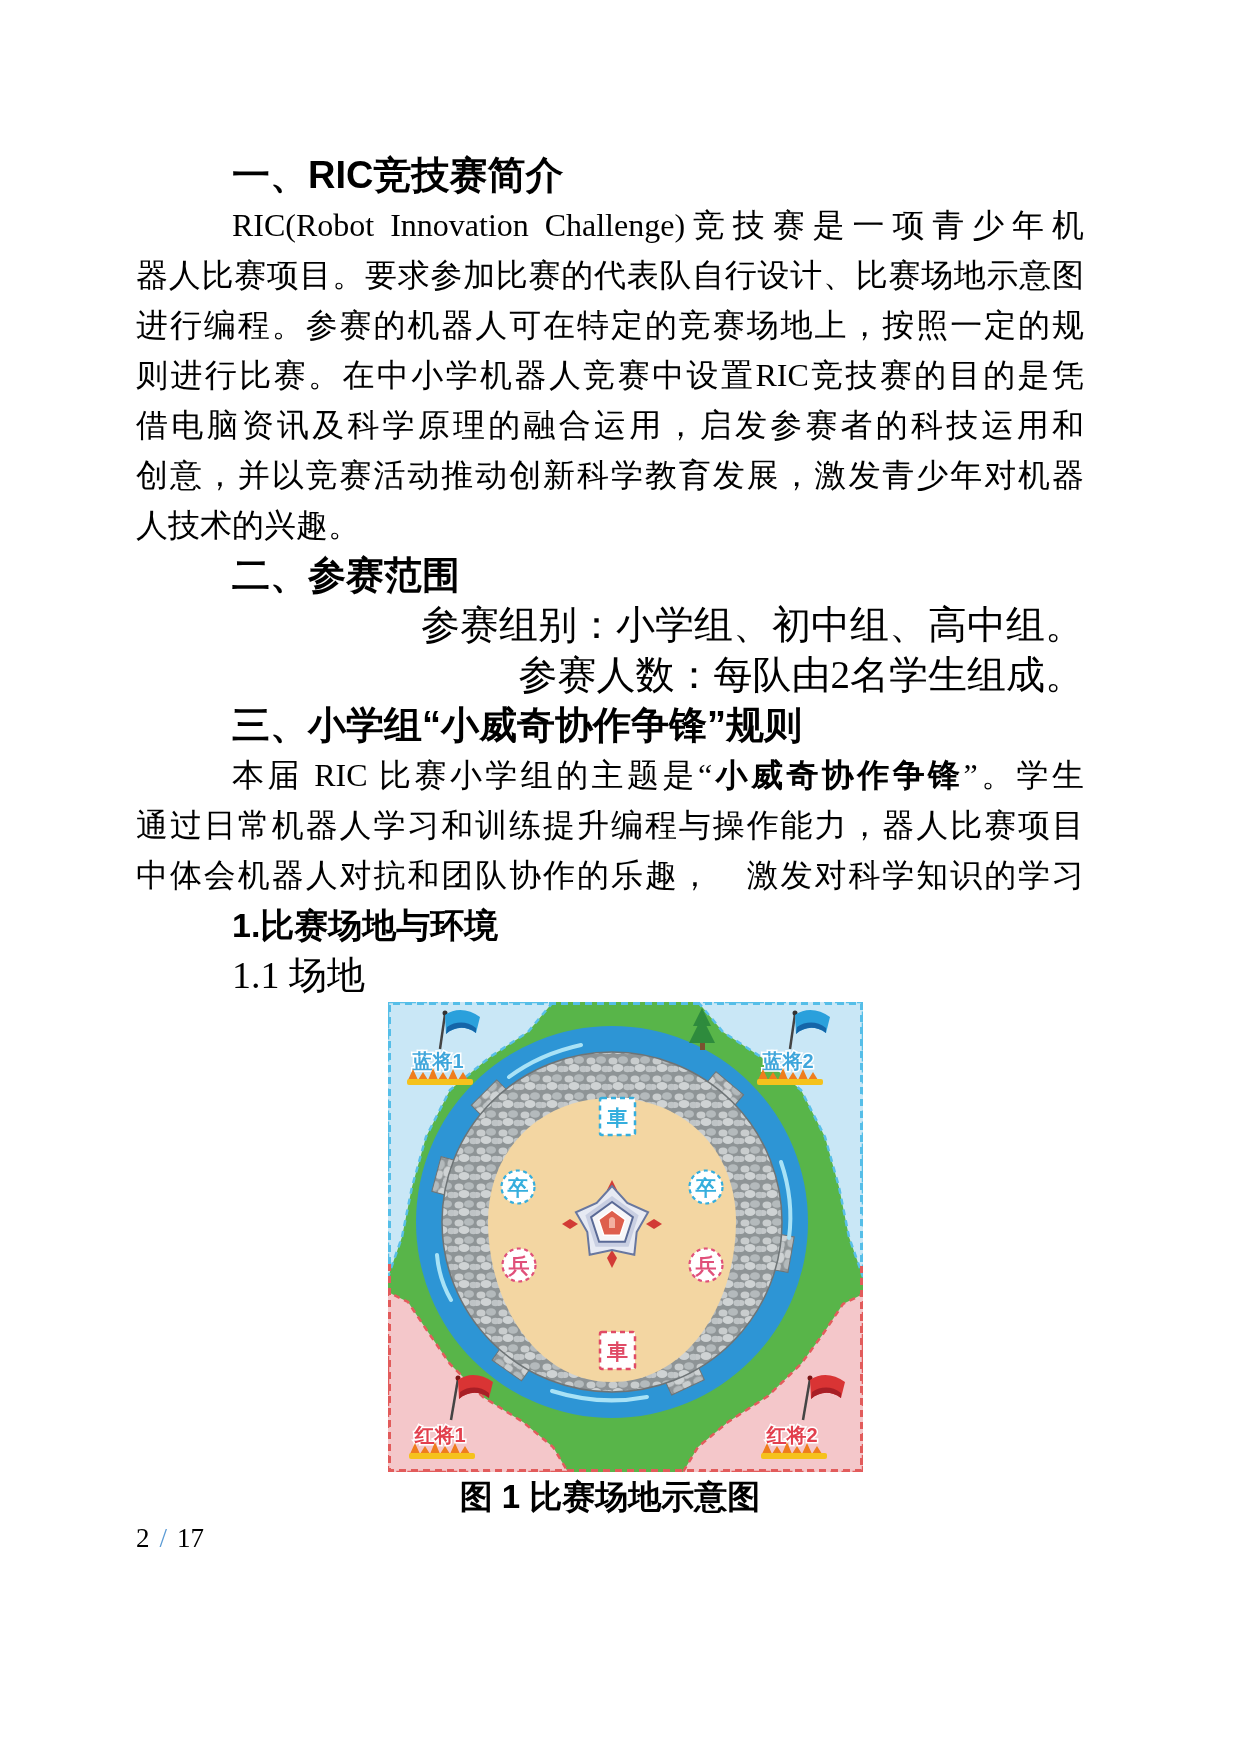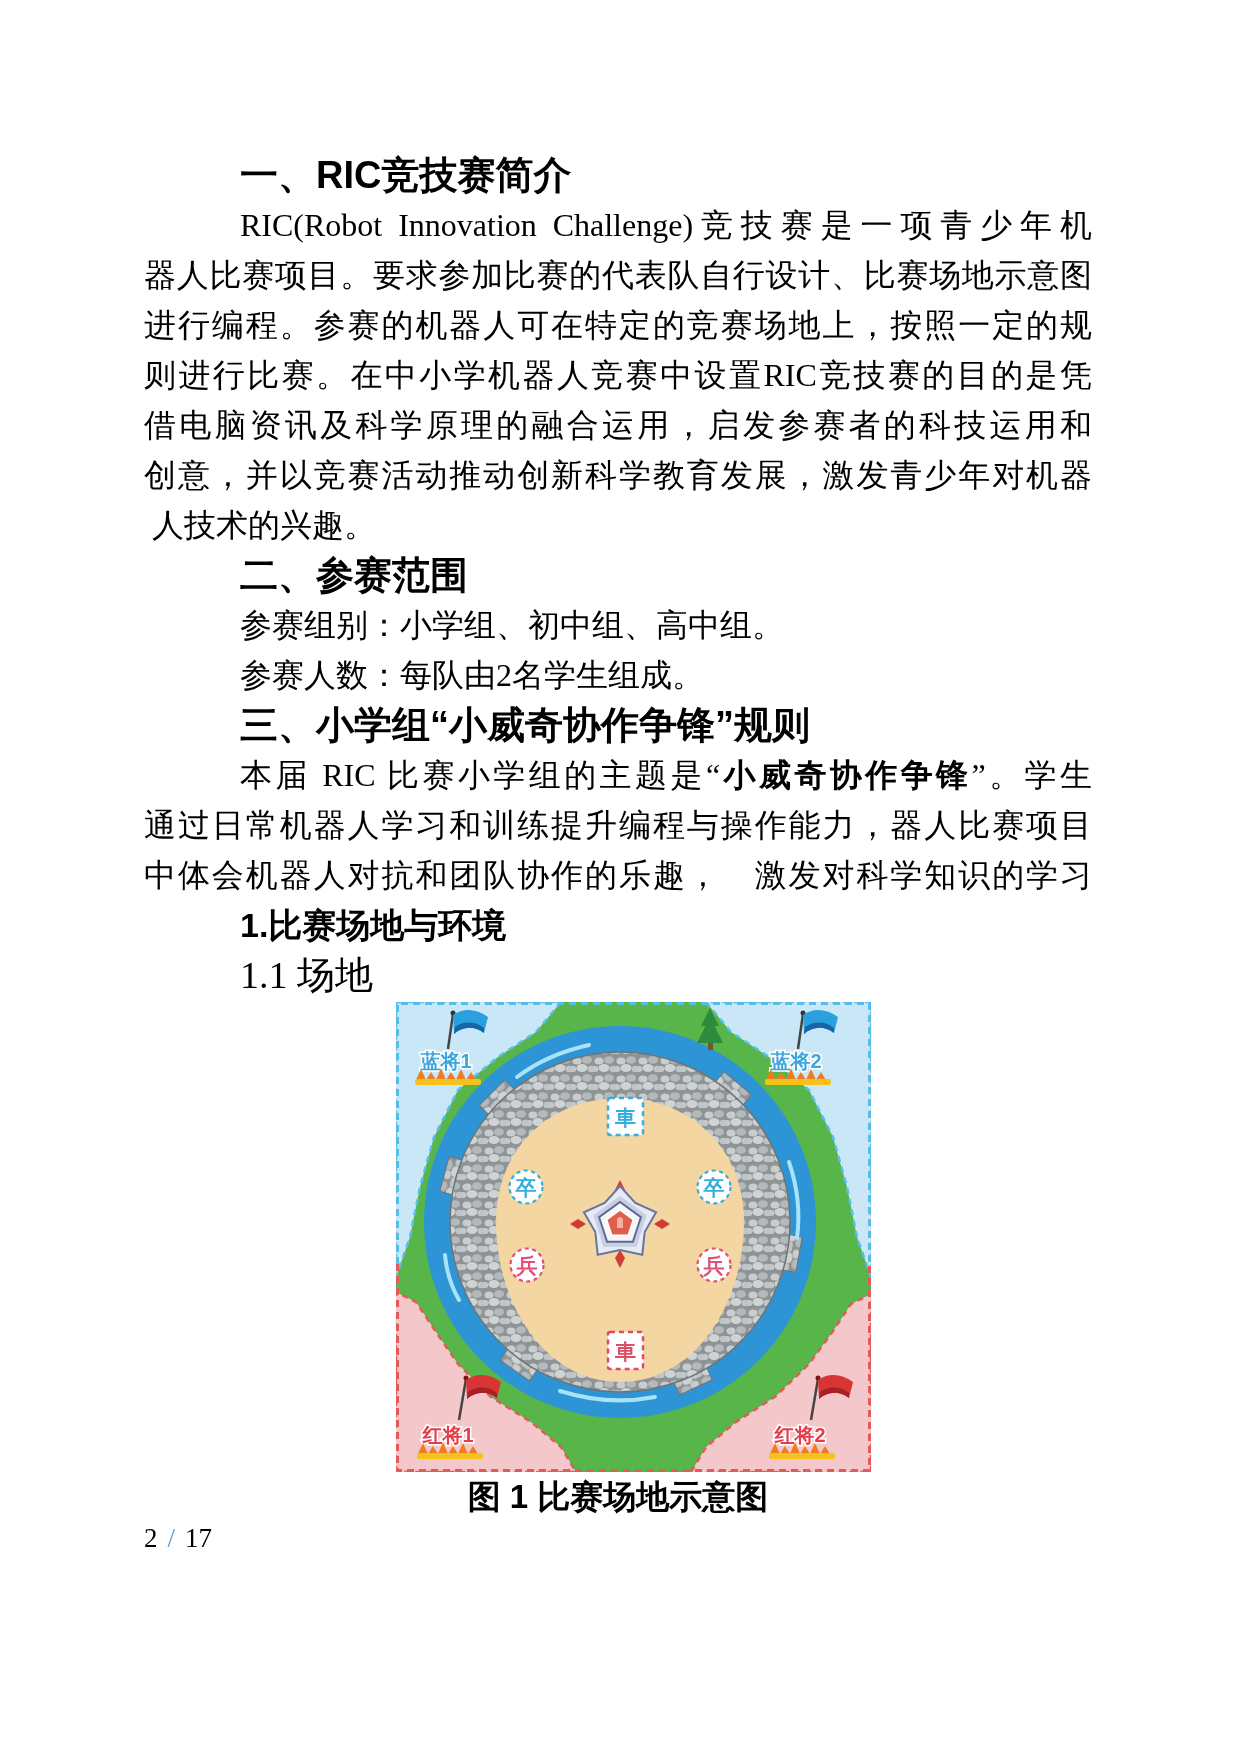--- a/index.html
+++ b/index.html
@@ -1,27 +1,27 @@
 <!DOCTYPE html>
 <html><head>
 <meta charset="utf-8">
 <style>
   html,body{margin:0;padding:0;background:#ffffff;}
   .page{position:relative;width:1241px;height:1754px;background:#ffffff;overflow:hidden;
         font-family:"Liberation Serif","DejaVu Serif",serif;color:#000;}
-  .doc{position:absolute;left:144px;top:150px;width:948px;}
+  .doc{position:absolute;left:136px;top:150px;width:948px;}
   .h1,.h2,.h3{font-family:"Liberation Sans","DejaVu Sans",sans-serif;font-weight:bold;
         font-size:38px;line-height:50px;padding-left:96px;white-space:nowrap;}
   .h4{font-family:"Liberation Sans","DejaVu Sans",sans-serif;font-weight:bold;
         font-size:34px;line-height:50px;padding-left:96px;}
   .h5{font-size:38px;line-height:50px;padding-left:96px;}
   .bl{font-size:32px;line-height:50px;text-align:justify;text-align-last:justify;}
   .bl.first{text-indent:96px;}
-  .bl.lastline{text-align:left;text-align-last:left;margin-left:8px;}
-  .item{font-size:32px;line-height:50px;padding-left:96px;}
+  .bl.lastline{text-align:left;text-align-last:left;}
+  .item{font-size:39px;line-height:50px;padding-left:96px;text-align:right;}
   .bsegs{display:block;}
   .bold-inline{font-weight:bold;}
   .figwrap{width:475px;height:470px;margin:2px 0 0 252px;}
   .caption{font-family:"Liberation Sans","DejaVu Sans",sans-serif;font-weight:bold;
         font-size:33px;line-height:46px;text-align:center;margin-top:2px;}
   .pagefoot{font-size:27px;line-height:36px;}
   .pagefoot .sep{color:#5b9bd5;padding:0 10px;}
   svg text{font-family:"Liberation Sans","DejaVu Sans",sans-serif;}
   .teamlabel{font-weight:bold;font-size:20px;paint-order:stroke;stroke:#ffffff;stroke-width:3px;}
   .marker{font-weight:bold;font-size:21px;}

